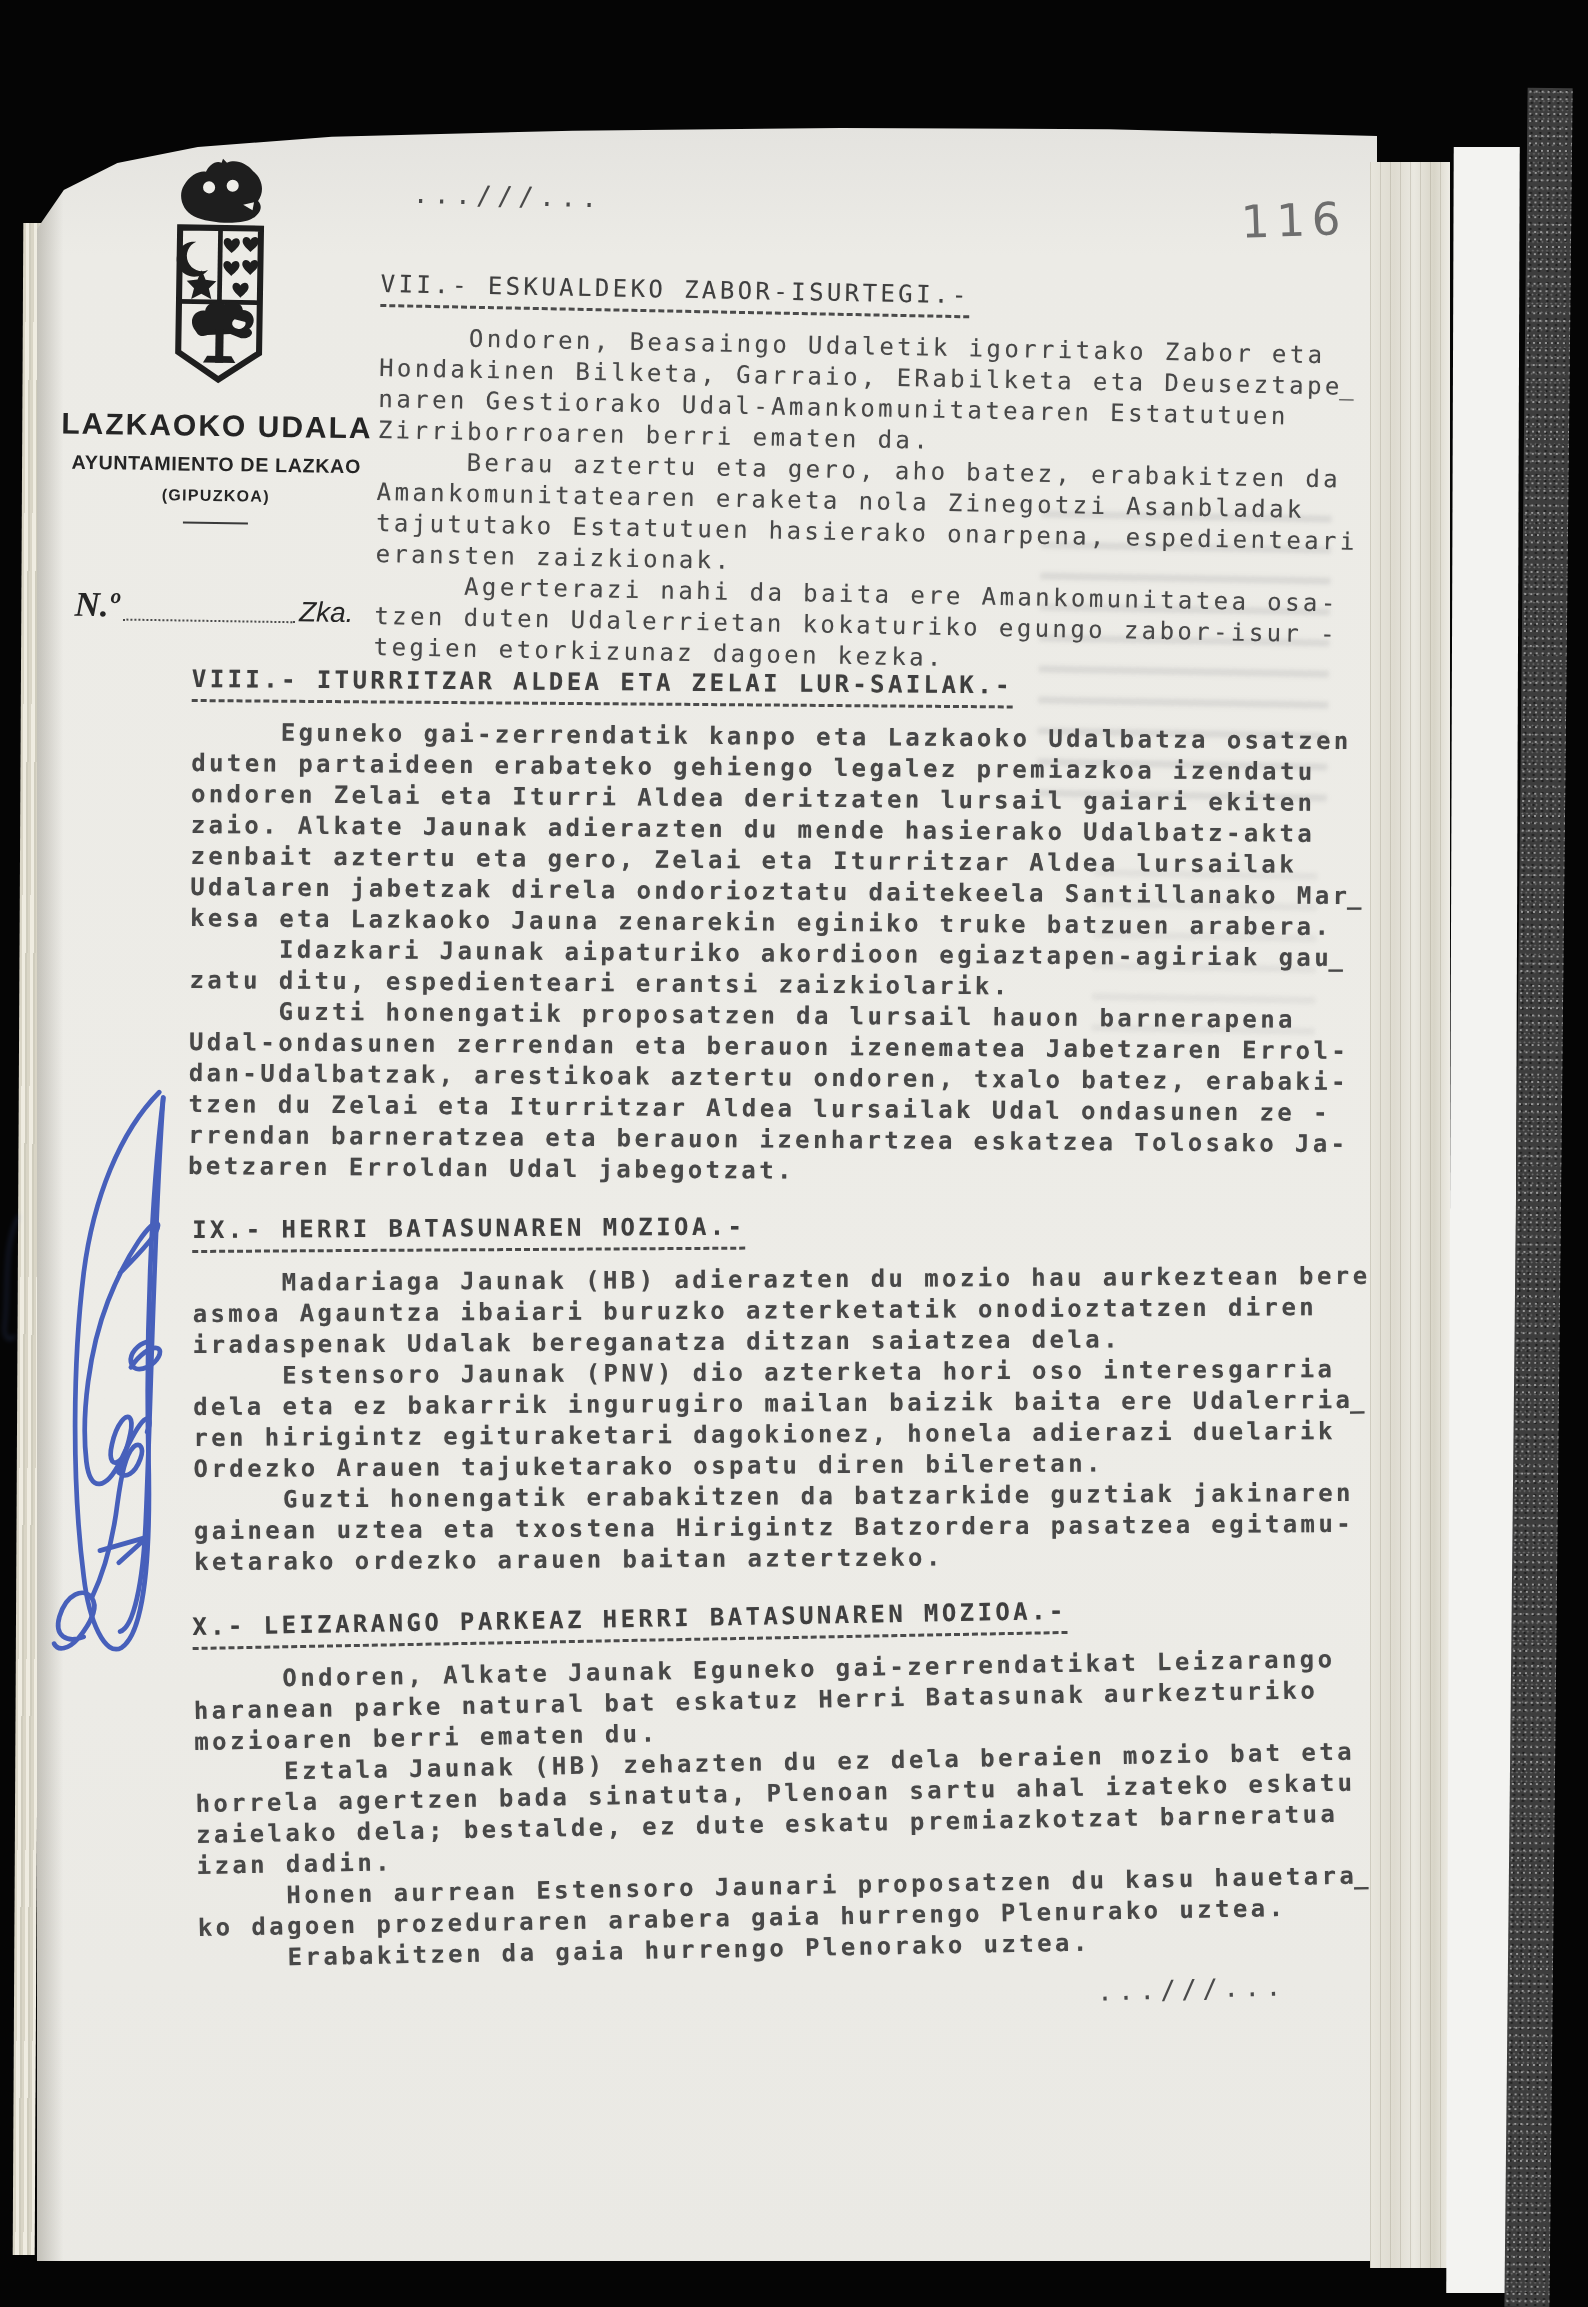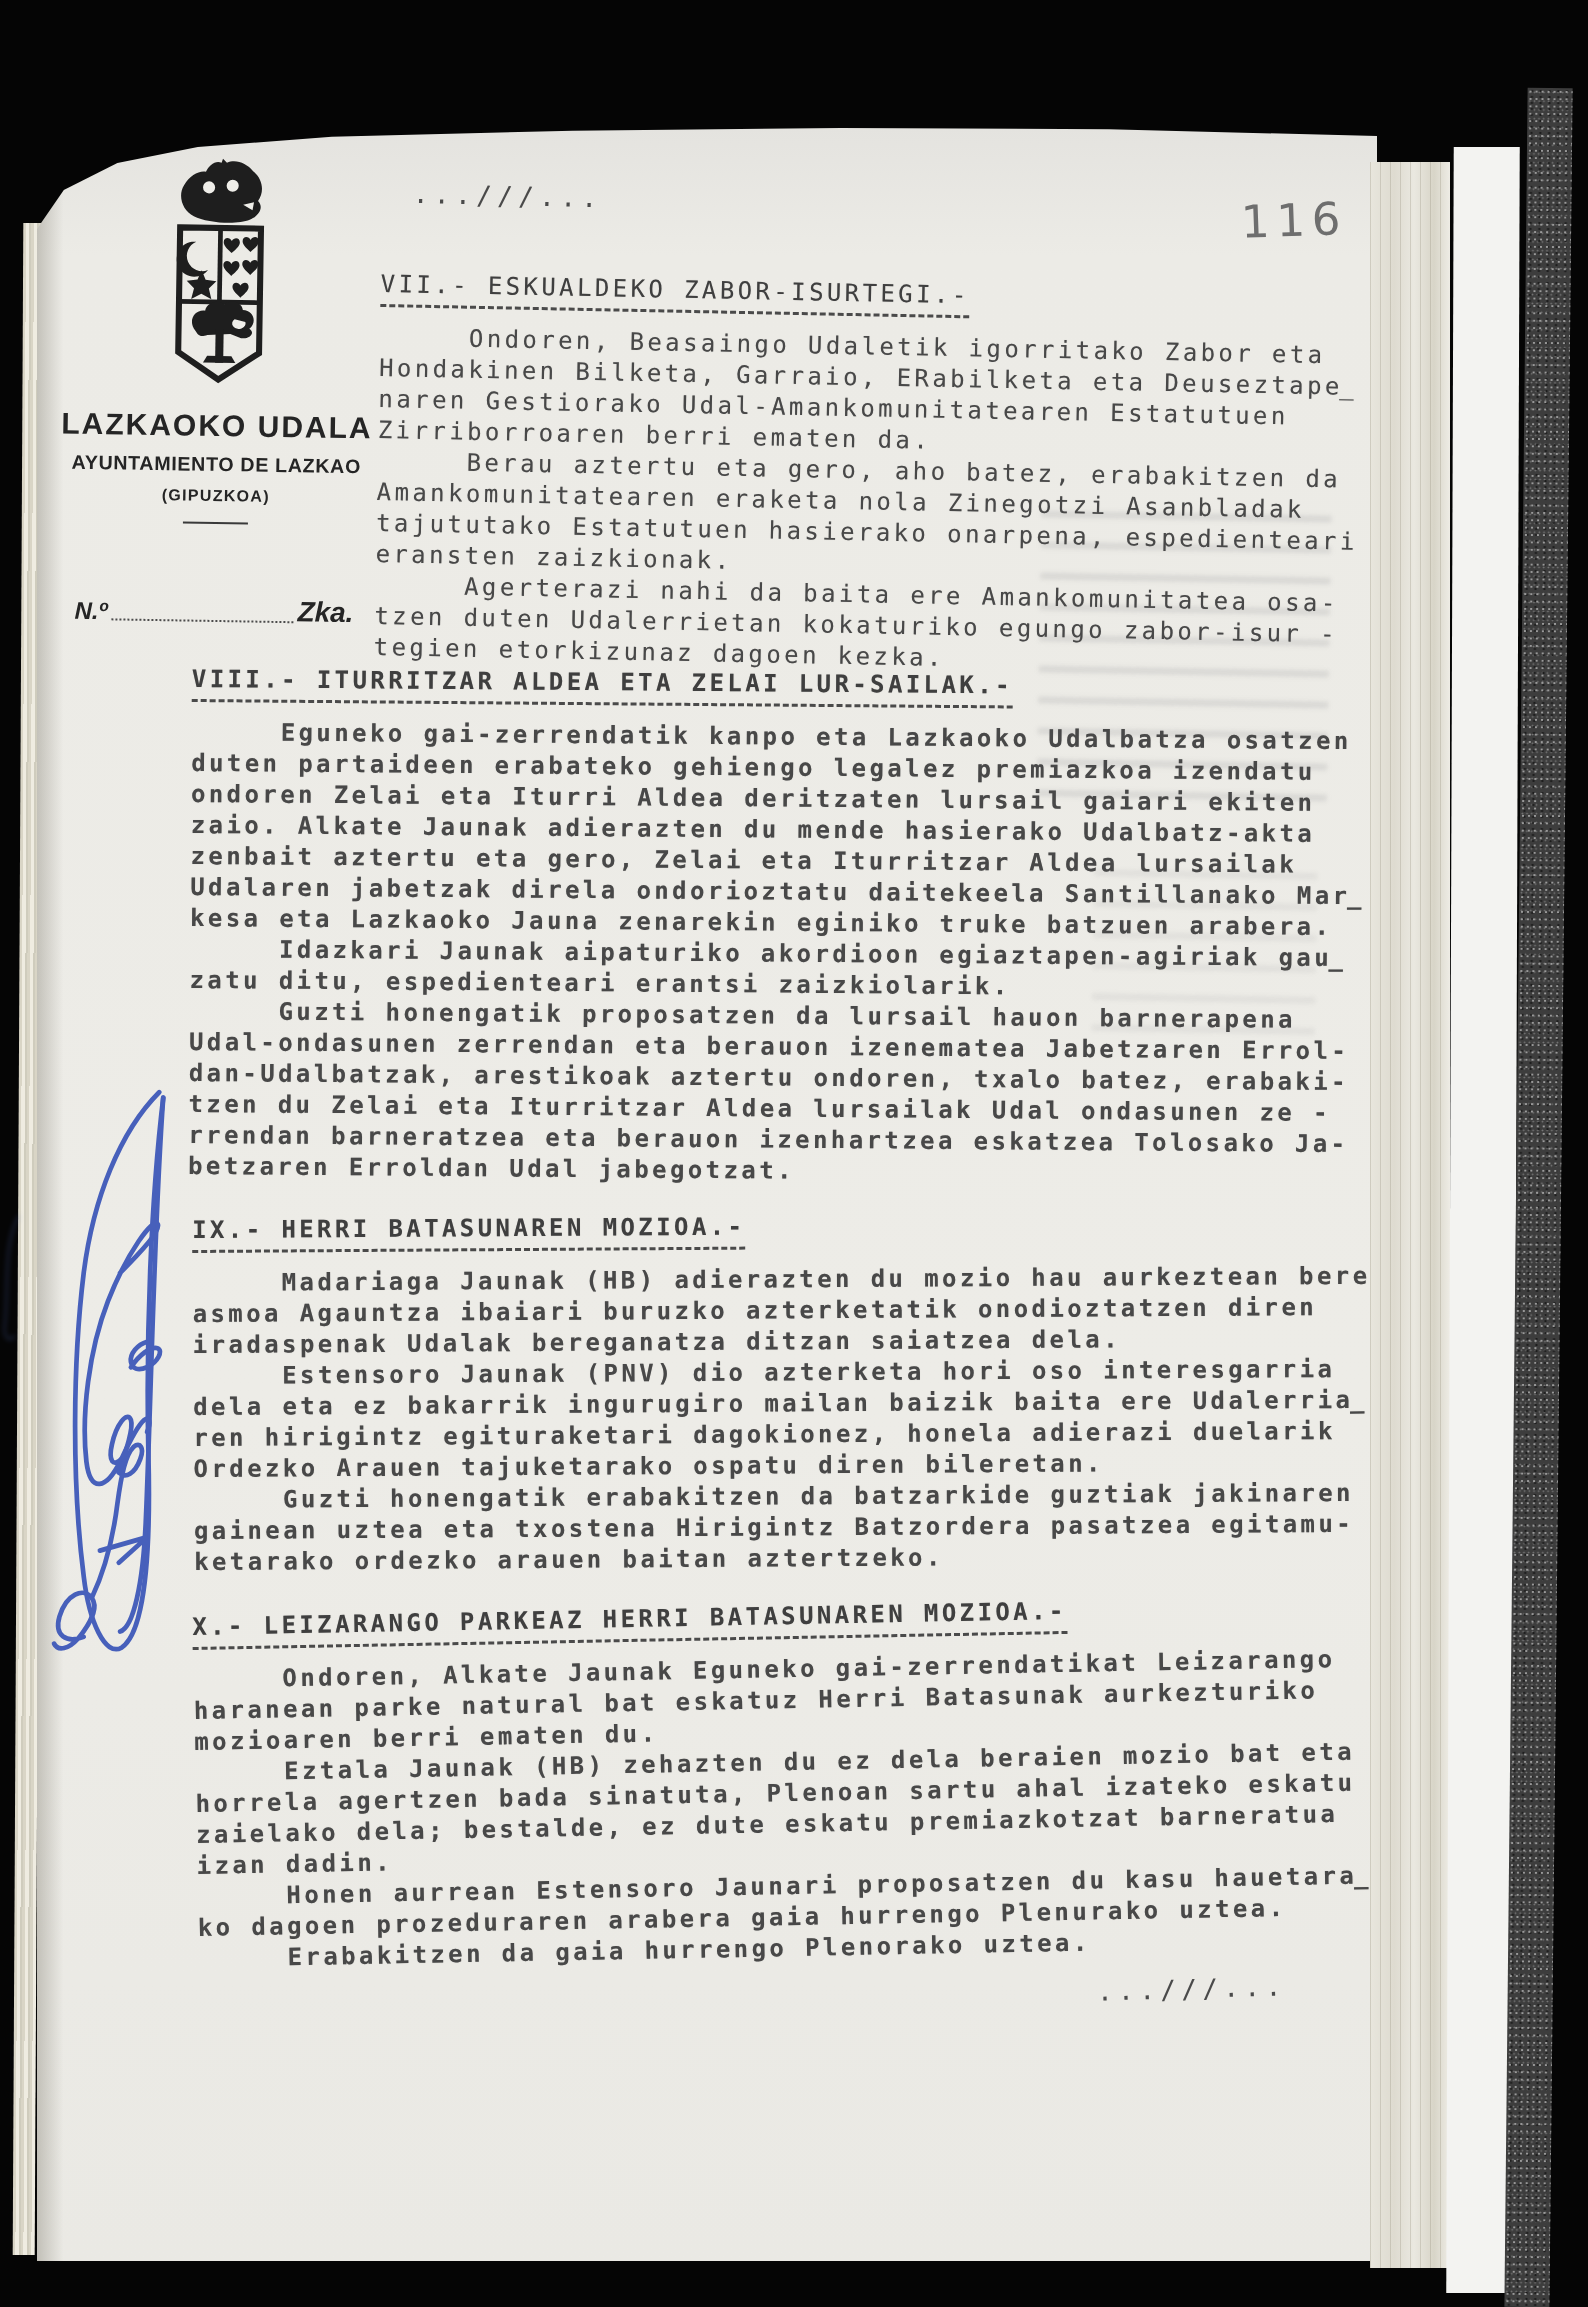--- a/index.html
+++ b/index.html
@@ -50,23 +50,23 @@
 
   
   .letterhead{position:absolute;left:59px;top:157px;width:317px;transform:rotate(.9deg);
               font-family:"Liberation Sans",sans-serif;color:#252525;text-align:center;}
   .arms{display:block;margin:0 auto 9.4px auto;}
   .lh-name{font-size:30px;font-weight:bold;letter-spacing:2px;white-space:nowrap;}
   .lh-sub{font-size:19.6px;font-weight:bold;letter-spacing:0.7px;margin-top:9.4px;white-space:nowrap;}
   .lh-prov{font-size:16px;font-weight:bold;letter-spacing:1.3px;margin-top:10.8px;}
   .lh-rule{width:65px;height:2px;background:#3a3a3a;margin:17.5px auto 0 auto;}
   .lh-number{display:flex;align-items:flex-end;margin-top:59px;padding:0 19px;}
-  .lh-no{font-size:24px;font-weight:bold;font-style:italic;}
+  .lh-no{font-size:35px;font-weight:bold;font-style:italic;font-family:Liberation Serif, serif;}
   .lh-leader{flex:1;border-bottom:2.7px dotted #4b4b4b;margin:0 4px 5.4px 4px;height:0.7px;}
-  .lh-zka{font-size:28px;font-weight:bold;font-style:italic;margin-top:12px;}
+  .lh-zka{font-size:28px;font-weight:normal;font-style:italic;margin-top:12px;}
 
   
   .signature{position:absolute;left:19px;top:1050px;width:182px;height:648px;}
   .sig-bleed{position:absolute;left:-9.4px;top:1039px;width:54px;height:513px;opacity:.33;filter:blur(2.7px);}
 
   
   .bleed{position:absolute;background:repeating-linear-gradient(180deg,rgba(120,120,125,.16) 0 6.7px,rgba(0,0,0,0) 6.7px 31px);
          filter:blur(2px);}
   .bleed-a{left:1039px;top:513px;width:290px;height:290px;transform:rotate(1deg);}
   .bleed-b{left:1093px;top:871px;width:223px;height:162px;transform:rotate(1deg);opacity:.6;}

